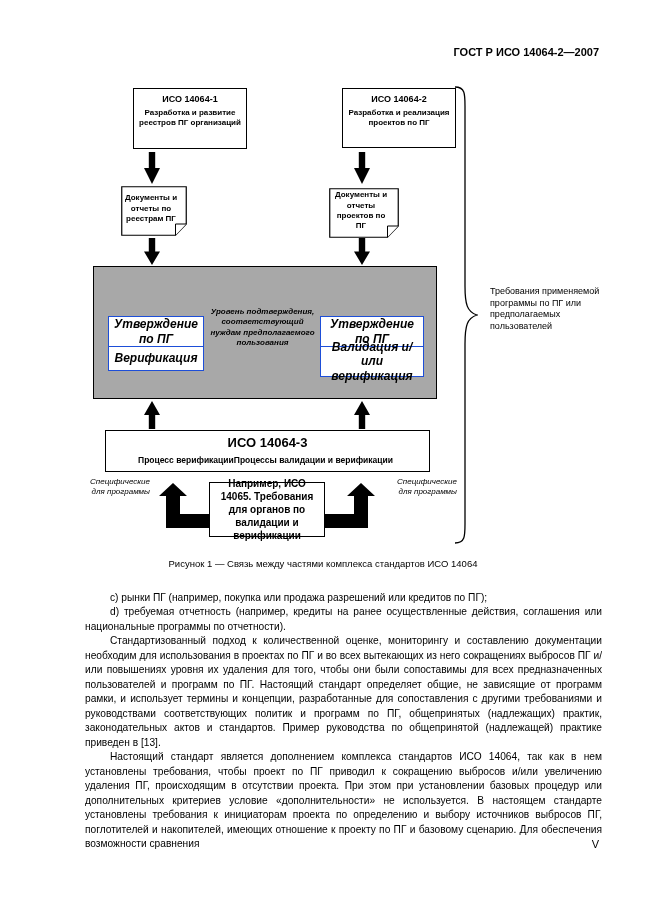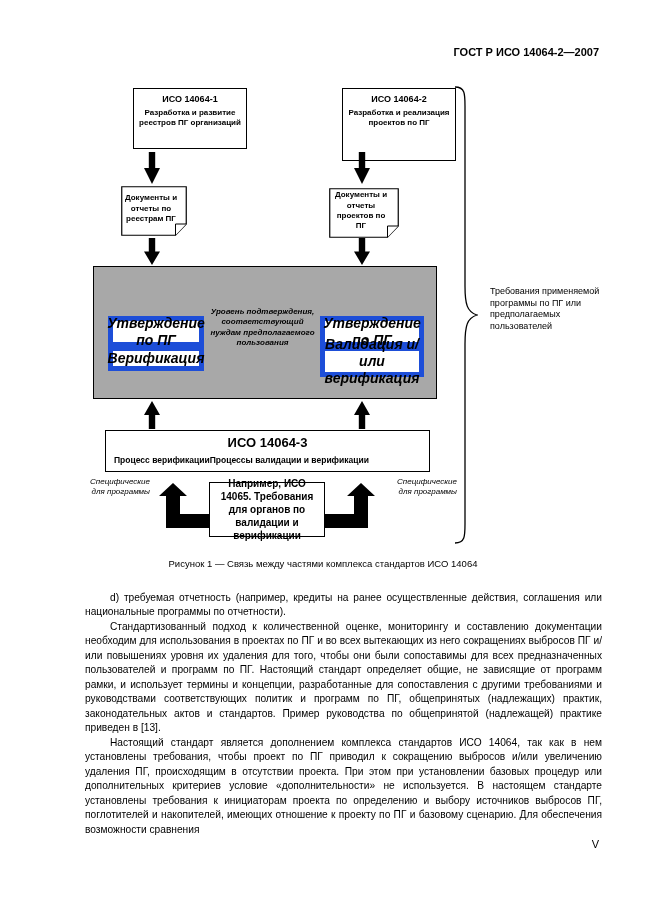--- a/index.html
+++ b/index.html
@@ -7,52 +7,52 @@
   .page{
     position:relative;width:646px;height:913px;margin:0 auto;background:#ffffff;
     font-family:"Liberation Sans",sans-serif;color:#000;overflow:hidden;
   }
   .abs{position:absolute;box-sizing:border-box;}
   .header{position:absolute;top:46px;right:47px;font-size:11px;font-weight:bold;}
   .fig{position:absolute;left:0;top:0;width:646px;height:913px;}
 
   .iso-box{border:1.5px solid #000;background:#fff;text-align:center;padding:5px 2px 2px;font-weight:bold;margin-left:36px;}
   #iso1{left:97px;top:88px;width:114px;height:61px;}
-  #iso2{left:306px;top:88px;width:114px;height:73px;}
+  #iso2{left:306px;top:88px;width:114px;height:60px;}
   .iso-title{font-size:9px;margin-bottom:4px;}
   .iso-body{font-size:8px;line-height:1.25;}
 
   .arrow{position:absolute;line-height:0;}
   #arr-d1{left:144px;top:152px;}
   #arr-d2{left:354px;top:152px;}
   #arr-d3{left:144px;top:238px;}
   #arr-d4{left:354px;top:238px;}
   #arr-u1{left:144px;top:401px;}
   #arr-u2{left:354px;top:401px;}
 
   .doc{position:absolute;}
   #doc-left{left:121px;top:186px;width:66px;height:50px;}
   #doc-right{left:329px;top:188px;width:70px;height:50px;}
   .doc svg{position:absolute;left:0;top:0;}
   .doc-text{position:absolute;left:0;top:0;right:6px;bottom:4px;display:flex;align-items:center;justify-content:center;
     text-align:center;font-size:8px;font-weight:bold;line-height:1.3;padding:2px;}
 
   #gray-box{left:93px;top:266px;width:344px;height:133px;border:1px solid #000;background:#a8a8a8;}
-  .inner-box{position:absolute;background:#fff;border:5px solid #1d4ed8;display:flex;align-items:center;justify-content:center;
-    text-align:center;font-style:italic;font-weight:bold;font-size:14px;line-height:1.2;box-sizing:border-box;padding:1px;}
+  .inner-box{position:absolute;background:#fff;border:1px solid #1d4ed8;display:flex;align-items:center;justify-content:center;
+    text-align:center;font-style:italic;font-weight:bold;font-size:12px;line-height:1.2;box-sizing:border-box;padding:1px;}
   #ib-lt{left:14px;top:49px;width:96px;height:31px;}
   #ib-lb{left:14px;top:79px;width:96px;height:25px;}
   #ib-rt{left:226px;top:49px;width:104px;height:31px;}
   #ib-rb{left:226px;top:79px;width:104px;height:31px;}
   #center-text{position:absolute;left:112px;top:40px;width:113px;font-style:italic;font-weight:bold;font-size:8px;
     text-align:center;line-height:1.3;}
 
   #iso3{left:105px;top:430px;width:325px;height:42px;border:1.5px solid #000;background:#fff;}
   #iso3-title{text-align:center;font-weight:bold;font-size:13px;padding-top:4px;}
-  #iso3-row{display:flex;justify-content:flex-start;padding:5px 12px 0 8px;font-size:8.5px;font-weight:bold;}
+  #iso3-row{display:flex;justify-content:center;padding:5px 12px 0 8px;font-size:8.5px;font-weight:bold;}
 
   #iso14065{left:209px;top:482px;width:116px;height:55px;border:1.5px solid #000;background:#fff;display:flex;
     align-items:center;justify-content:center;text-align:center;font-size:10px;font-weight:bold;line-height:1.3;padding:2px;}
 
   #bent-left{left:151px;top:483px;}
   #bent-right{left:325px;top:483px;}
 
   .spec-label{position:absolute;font-size:8px;font-style:italic;text-align:right;line-height:1.25;}
   #spec-left{left:78px;top:477px;width:72px;}
   #spec-right{left:385px;top:477px;width:72px;}
@@ -168,20 +168,21 @@
       <svg width="26" height="458" viewBox="0 0 26 458">
         <path d="M3,1 C13,1 13,8 13,20 L13,200 C13,218 15,226 25,229 C15,232 13,240 13,258 L13,438 C13,450 13,457 3,457" fill="none" stroke="#000" stroke-width="1.3"></path>
       </svg>
     </div>
     <div id="brace-label">Требования применяемой программы по ПГ или предполагаемых пользователей</div>
 
     <div id="caption">Рисунок 1 — Связь между частями комплекса стандартов ИСО 14064</div>
   </div>
 
   <div id="body-text">
+    <p>c) рынки ПГ (например, покупка или продажа разрешений или кредитов по ПГ);</p>
     <p>d) требуемая отчетность (например, кредиты на ранее осуществленные действия, соглашения или национальные программы по отчетности).</p>
     <p>Стандартизованный подход к количественной оценке, мониторингу и составлению документации необходим для использования в проектах по ПГ и во всех вытекающих из него сокращениях выбросов ПГ и/или повышениях уровня их удаления для того, чтобы они были сопоставимы для всех предназначенных пользователей и программ по ПГ. Настоящий стандарт определяет общие, не зависящие от программ рамки, и использует термины и концепции, разработанные для сопоставления с другими требованиями и руководствами соответствующих политик и программ по ПГ, общепринятых (надлежащих) практик, законодательных актов и стандартов. Пример руководства по общепринятой (надлежащей) практике приведен в [13].</p>
     <p>Настоящий стандарт является дополнением комплекса стандартов ИСО 14064, так как в нем установлены требования, чтобы проект по ПГ приводил к сокращению выбросов и/или увеличению удаления ПГ, происходящим в отсутствии проекта. При этом при установлении базовых процедур или дополнительных критериев условие «дополнительности» не используется. В настоящем стандарте установлены требования к инициаторам проекта по определению и выбору источников выбросов ПГ, поглотителей и накопителей, имеющих отношение к проекту по ПГ и базовому сценарию. Для обеспечения возможности сравнения</p>
   </div>
 
   <div id="page-num">V</div>
 
 </div>
 
 </body></html>

